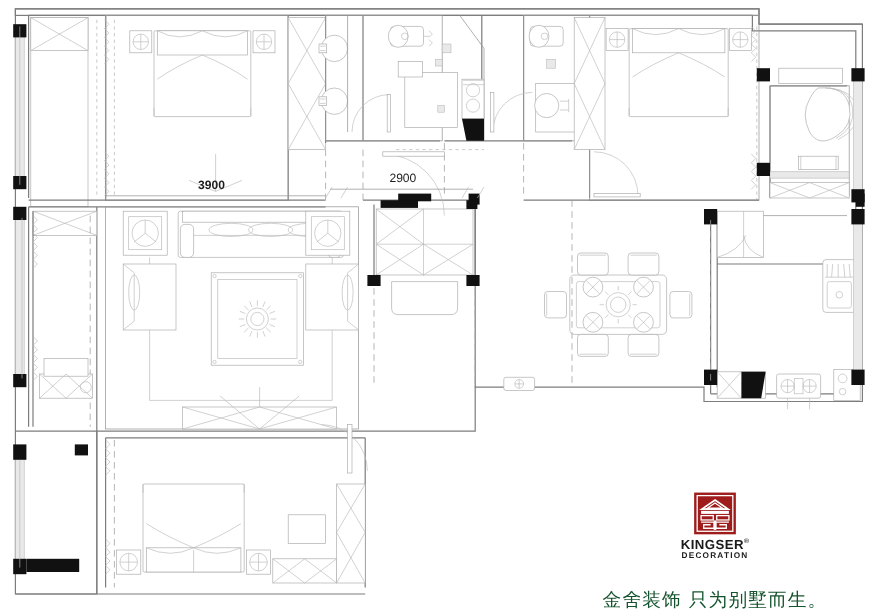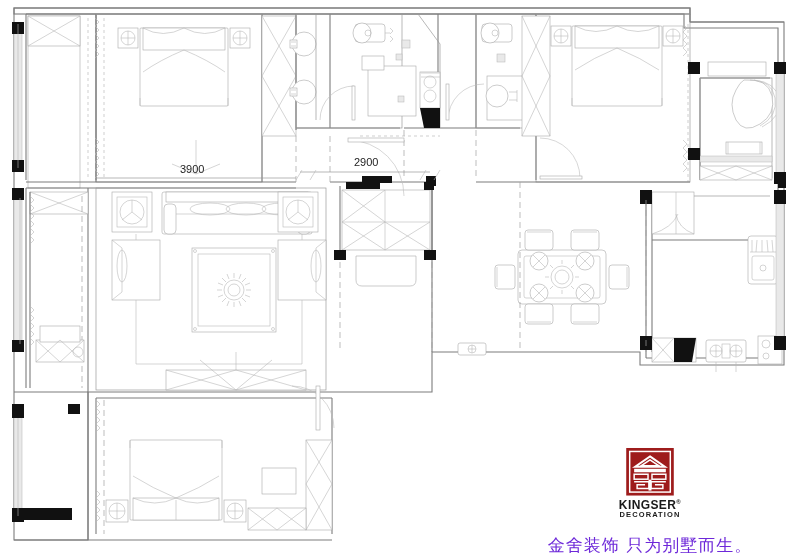--- a/index.html
+++ b/index.html
@@ -36,23 +36,23 @@
   .logo-wordmark .ln1 {
     font-size: 12px; font-weight: bold;
     letter-spacing: 0.4px; color: #1a1a1a;
   }
   .logo-wordmark .ln1 sup { font-size: 6px; vertical-align: super; }
   .logo-wordmark .ln2 {
     font-size: 7.5px; font-weight: bold;
     letter-spacing: 1.1px; color: #1a1a1a; text-align: center;
   }
   .tagline {
-    margin-top: 15px;
+    margin-top: 25px;
     font-family: "DejaVu Serif", "Liberation Serif", serif;
-    font-size: 17px; color: #6d28d9;
+    font-size: 17px; color: #14532d;
     letter-spacing: 1px;
     white-space: nowrap;
   }
   .dim-label {
     position: absolute;
     font-family: "Liberation Sans", sans-serif;
     font-size: 11px;
     color: #1d1d1d;
   }
 </style>
@@ -554,21 +554,21 @@
       <path class="ln" d="M300 172 L430 172"></path>
       <path class="lnf" d="M296 180 l6 -10 M310 180 l6 -10 M420 180 l6 -10 M434 180 l6 -10"></path>
     </g>
 
     <g>
       <rect class="blk" x="68" y="404" width="12" height="10"></rect>
       <rect class="blk" x="778" y="176" width="8" height="12"></rect>
     </g>
   </svg>
 
-  <div class="dim-label" style="left:180px; top:163px;">3900</div>
+  <div class="dim-label" style="left:180px; top:163px;font-weight:bold;">3900</div>
   <div class="dim-label" style="left:354px; top:156px;">2900</div>
 
   <div id="branding">
     <svg class="logo-mark" viewBox="0 0 100 100">
       <rect x="2" y="2" width="96" height="96" fill="#9e1c1c"></rect>
       <rect x="9" y="9" width="82" height="82" fill="none" stroke="#ffffff" stroke-width="3"></rect>
 
       <path d="M50 19 L80 40 L20 40 Z" fill="none" stroke="#ffffff" stroke-width="4"></path>
       <path d="M50 26 L68 38 L32 38 Z" fill="none" stroke="#ffffff" stroke-width="3"></path>
 

